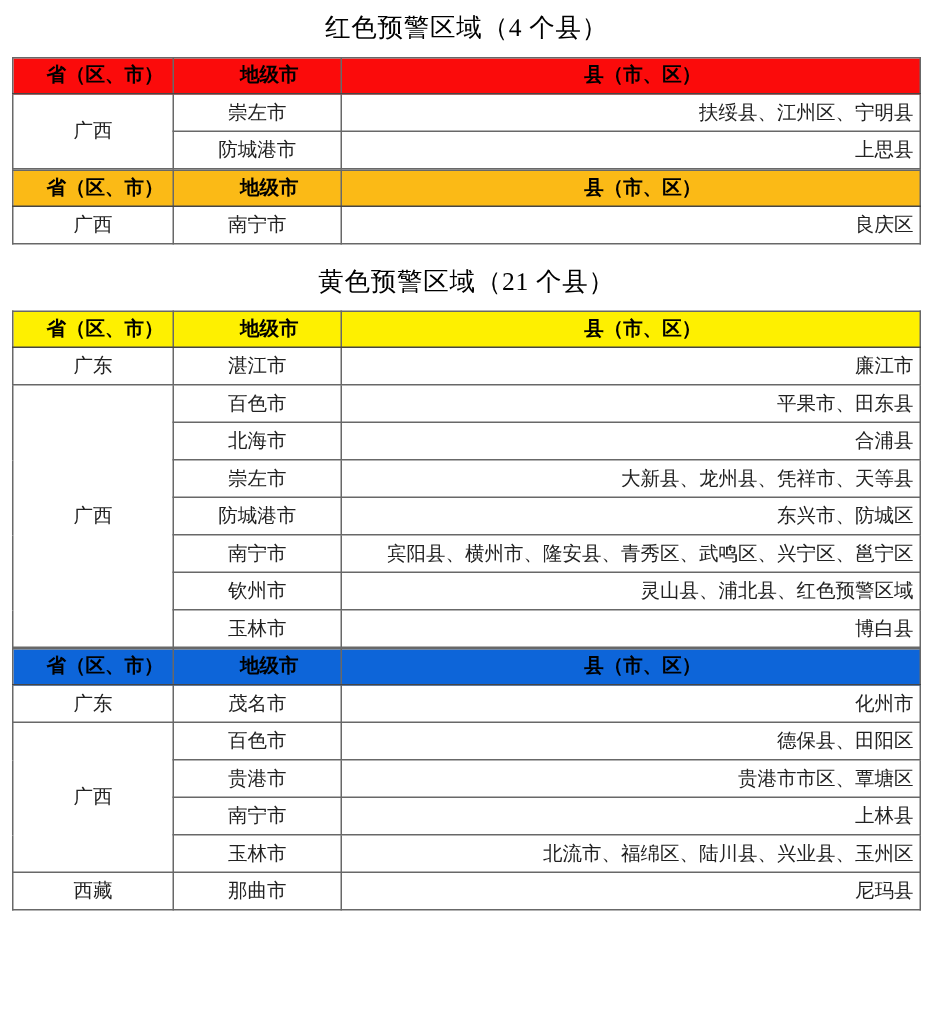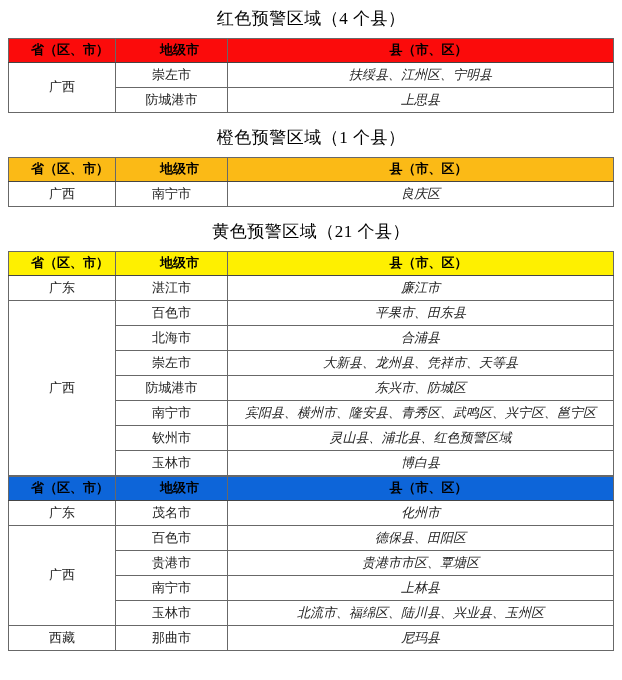--- a/index.html
+++ b/index.html
@@ -50,23 +50,22 @@
     padding-left: 20px;
   }
   table.warning-table td {
     color: #222222;
     height: 22px;
   }
   td.cell-province, td.cell-city {
     text-align: center;
   }
   td.cell-counties {
-    text-align: center;
+    text-align: right;
     padding-left: 8px;
-    font-style: italic;
   }
 </style>
 </head>
 <body>
 
 <div id="doc">
     <div class="section">
       <div class="section-title">红色预警区域（4 个县）</div>
       <table class="warning-table">
         <colgroup>
@@ -88,21 +87,20 @@
             <td class="cell-counties">扶绥县、江州区、宁明县</td>
           </tr>
           <tr class="data-row">
             <td class="cell-city">防城港市</td>
             <td class="cell-counties">上思县</td>
           </tr>
         </tbody>
       </table>
     </div>
     <div class="section">
-      <div class="section-title">橙色预警区域（1 个县）</div>
       <table class="warning-table">
         <colgroup>
           <col style="width: 107px;">
           <col style="width: 112px;">
           <col>
         </colgroup>
         <thead>
           <tr class="header-row">
             <th class="cell-header" style="background: rgb(251, 186, 22);">省（区、市）</th>
             <th class="cell-header" style="background: rgb(251, 186, 22);">地级市</th>

